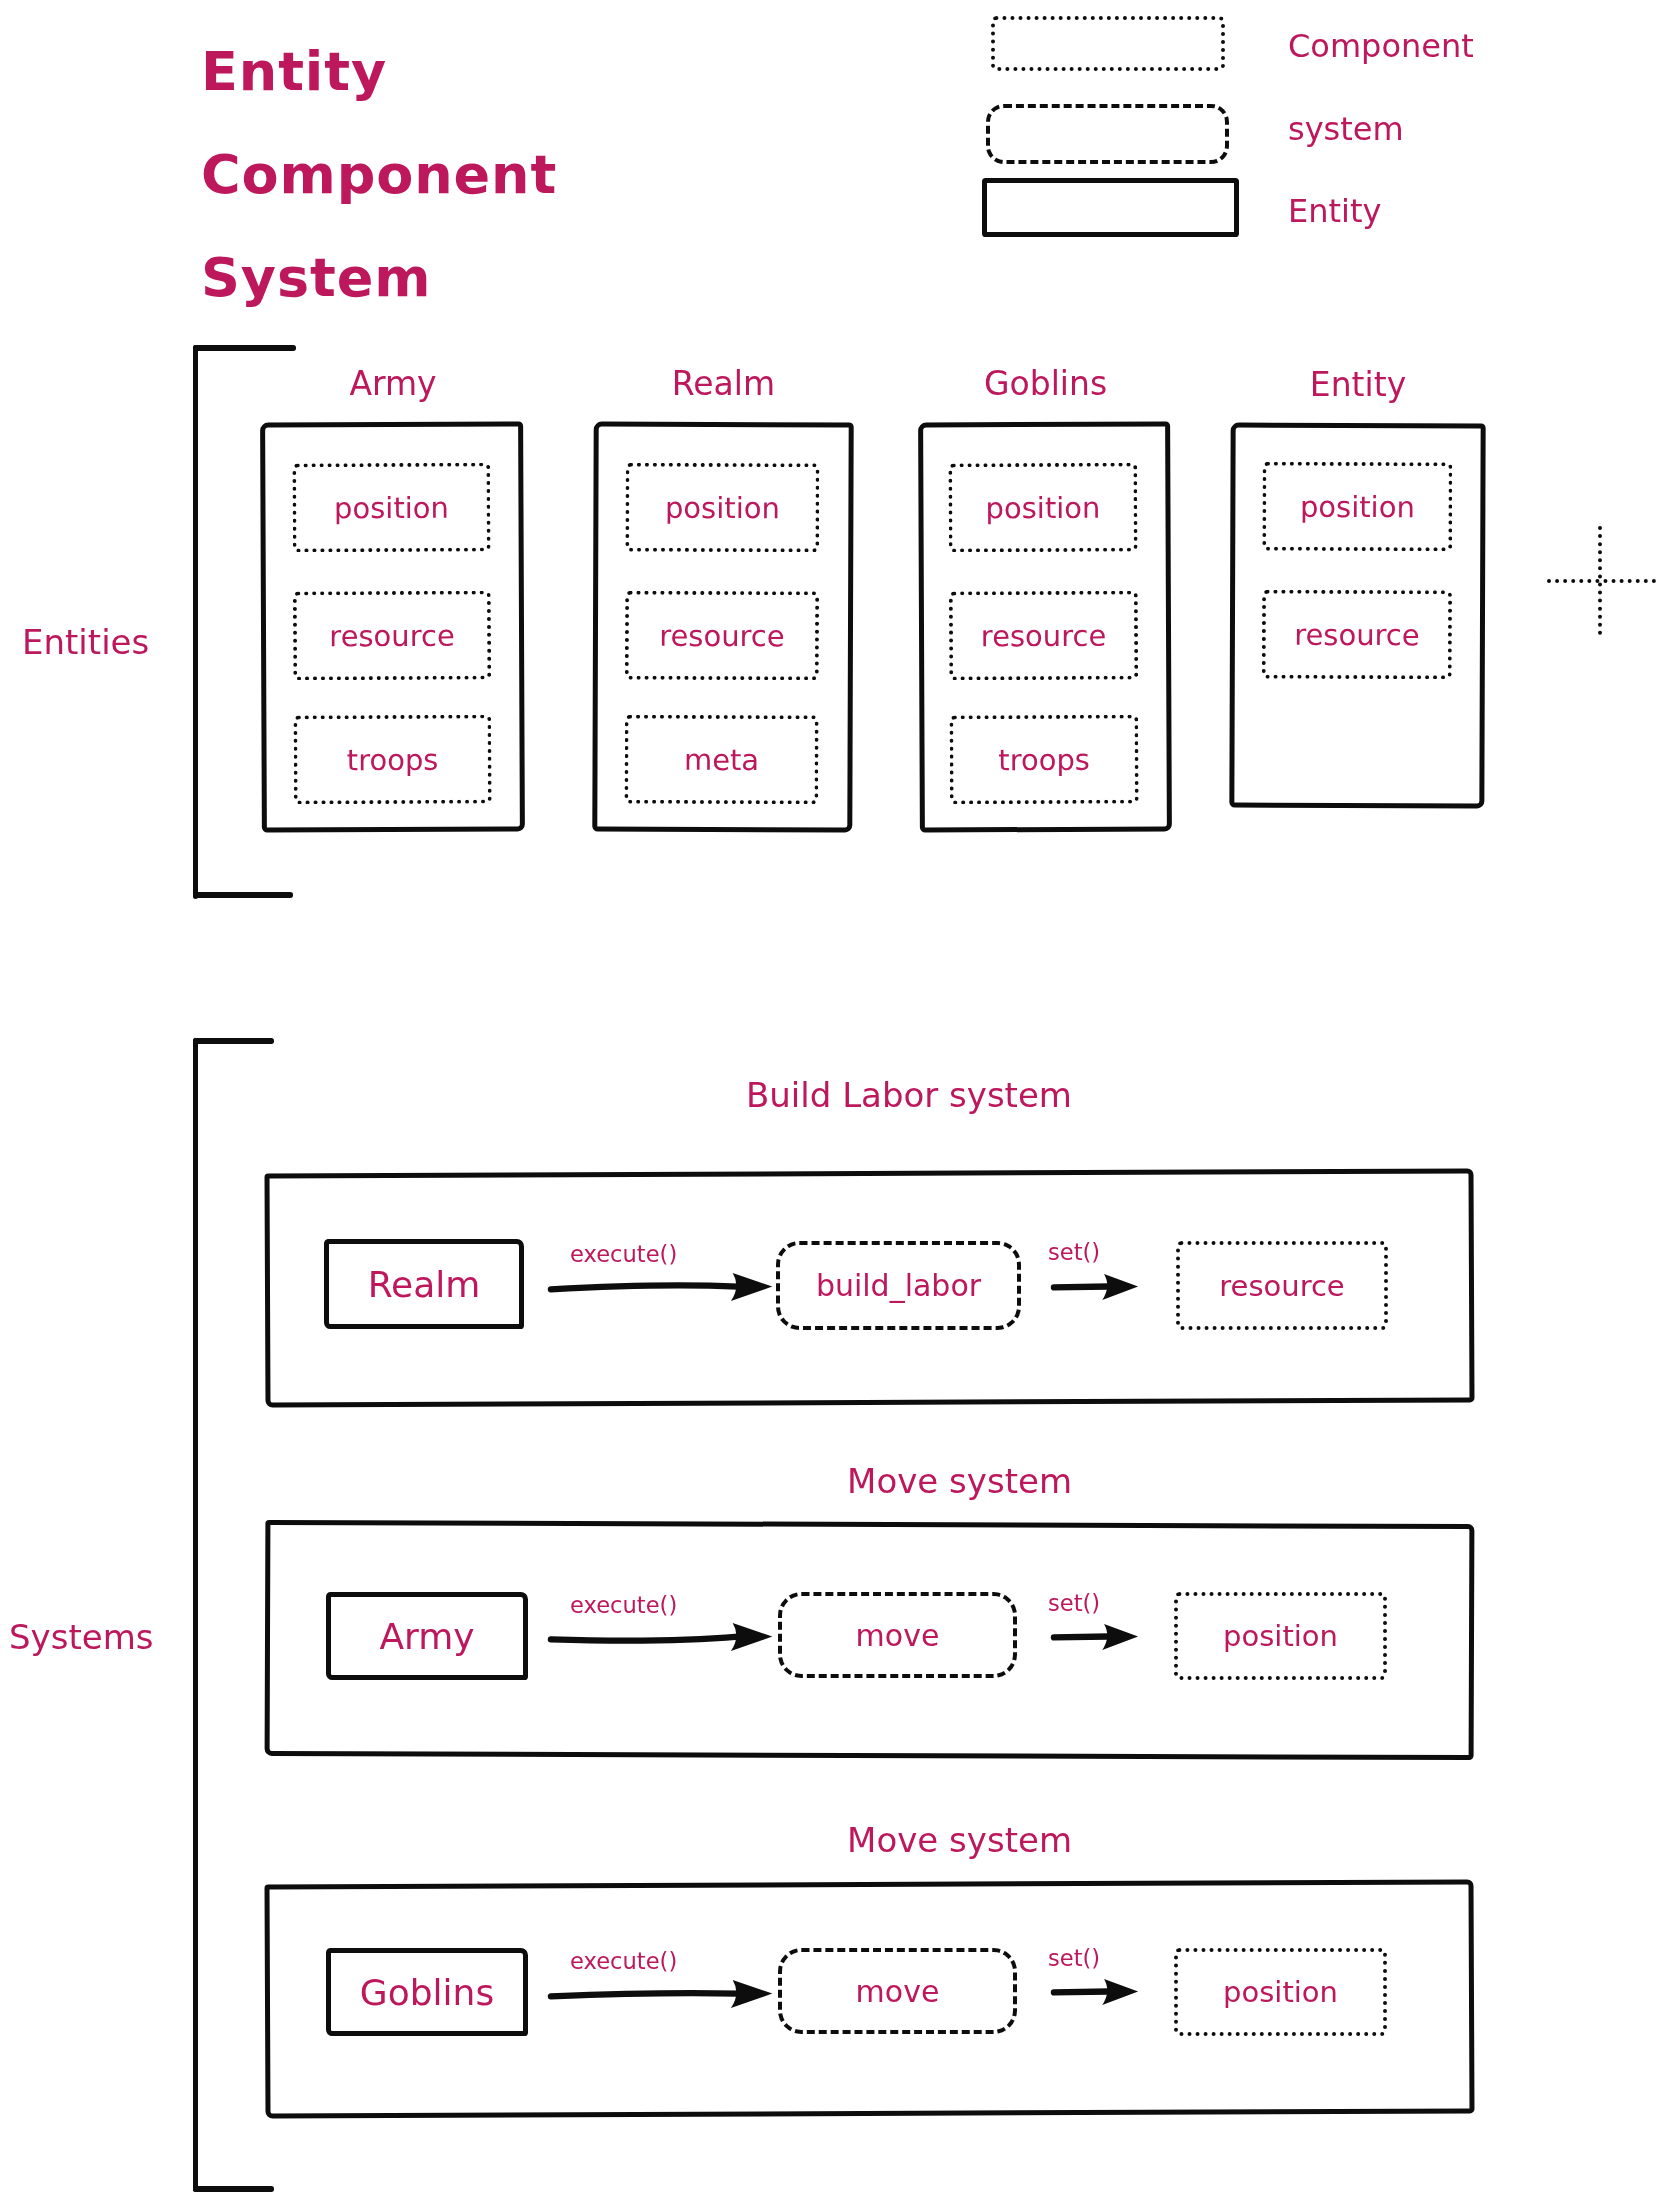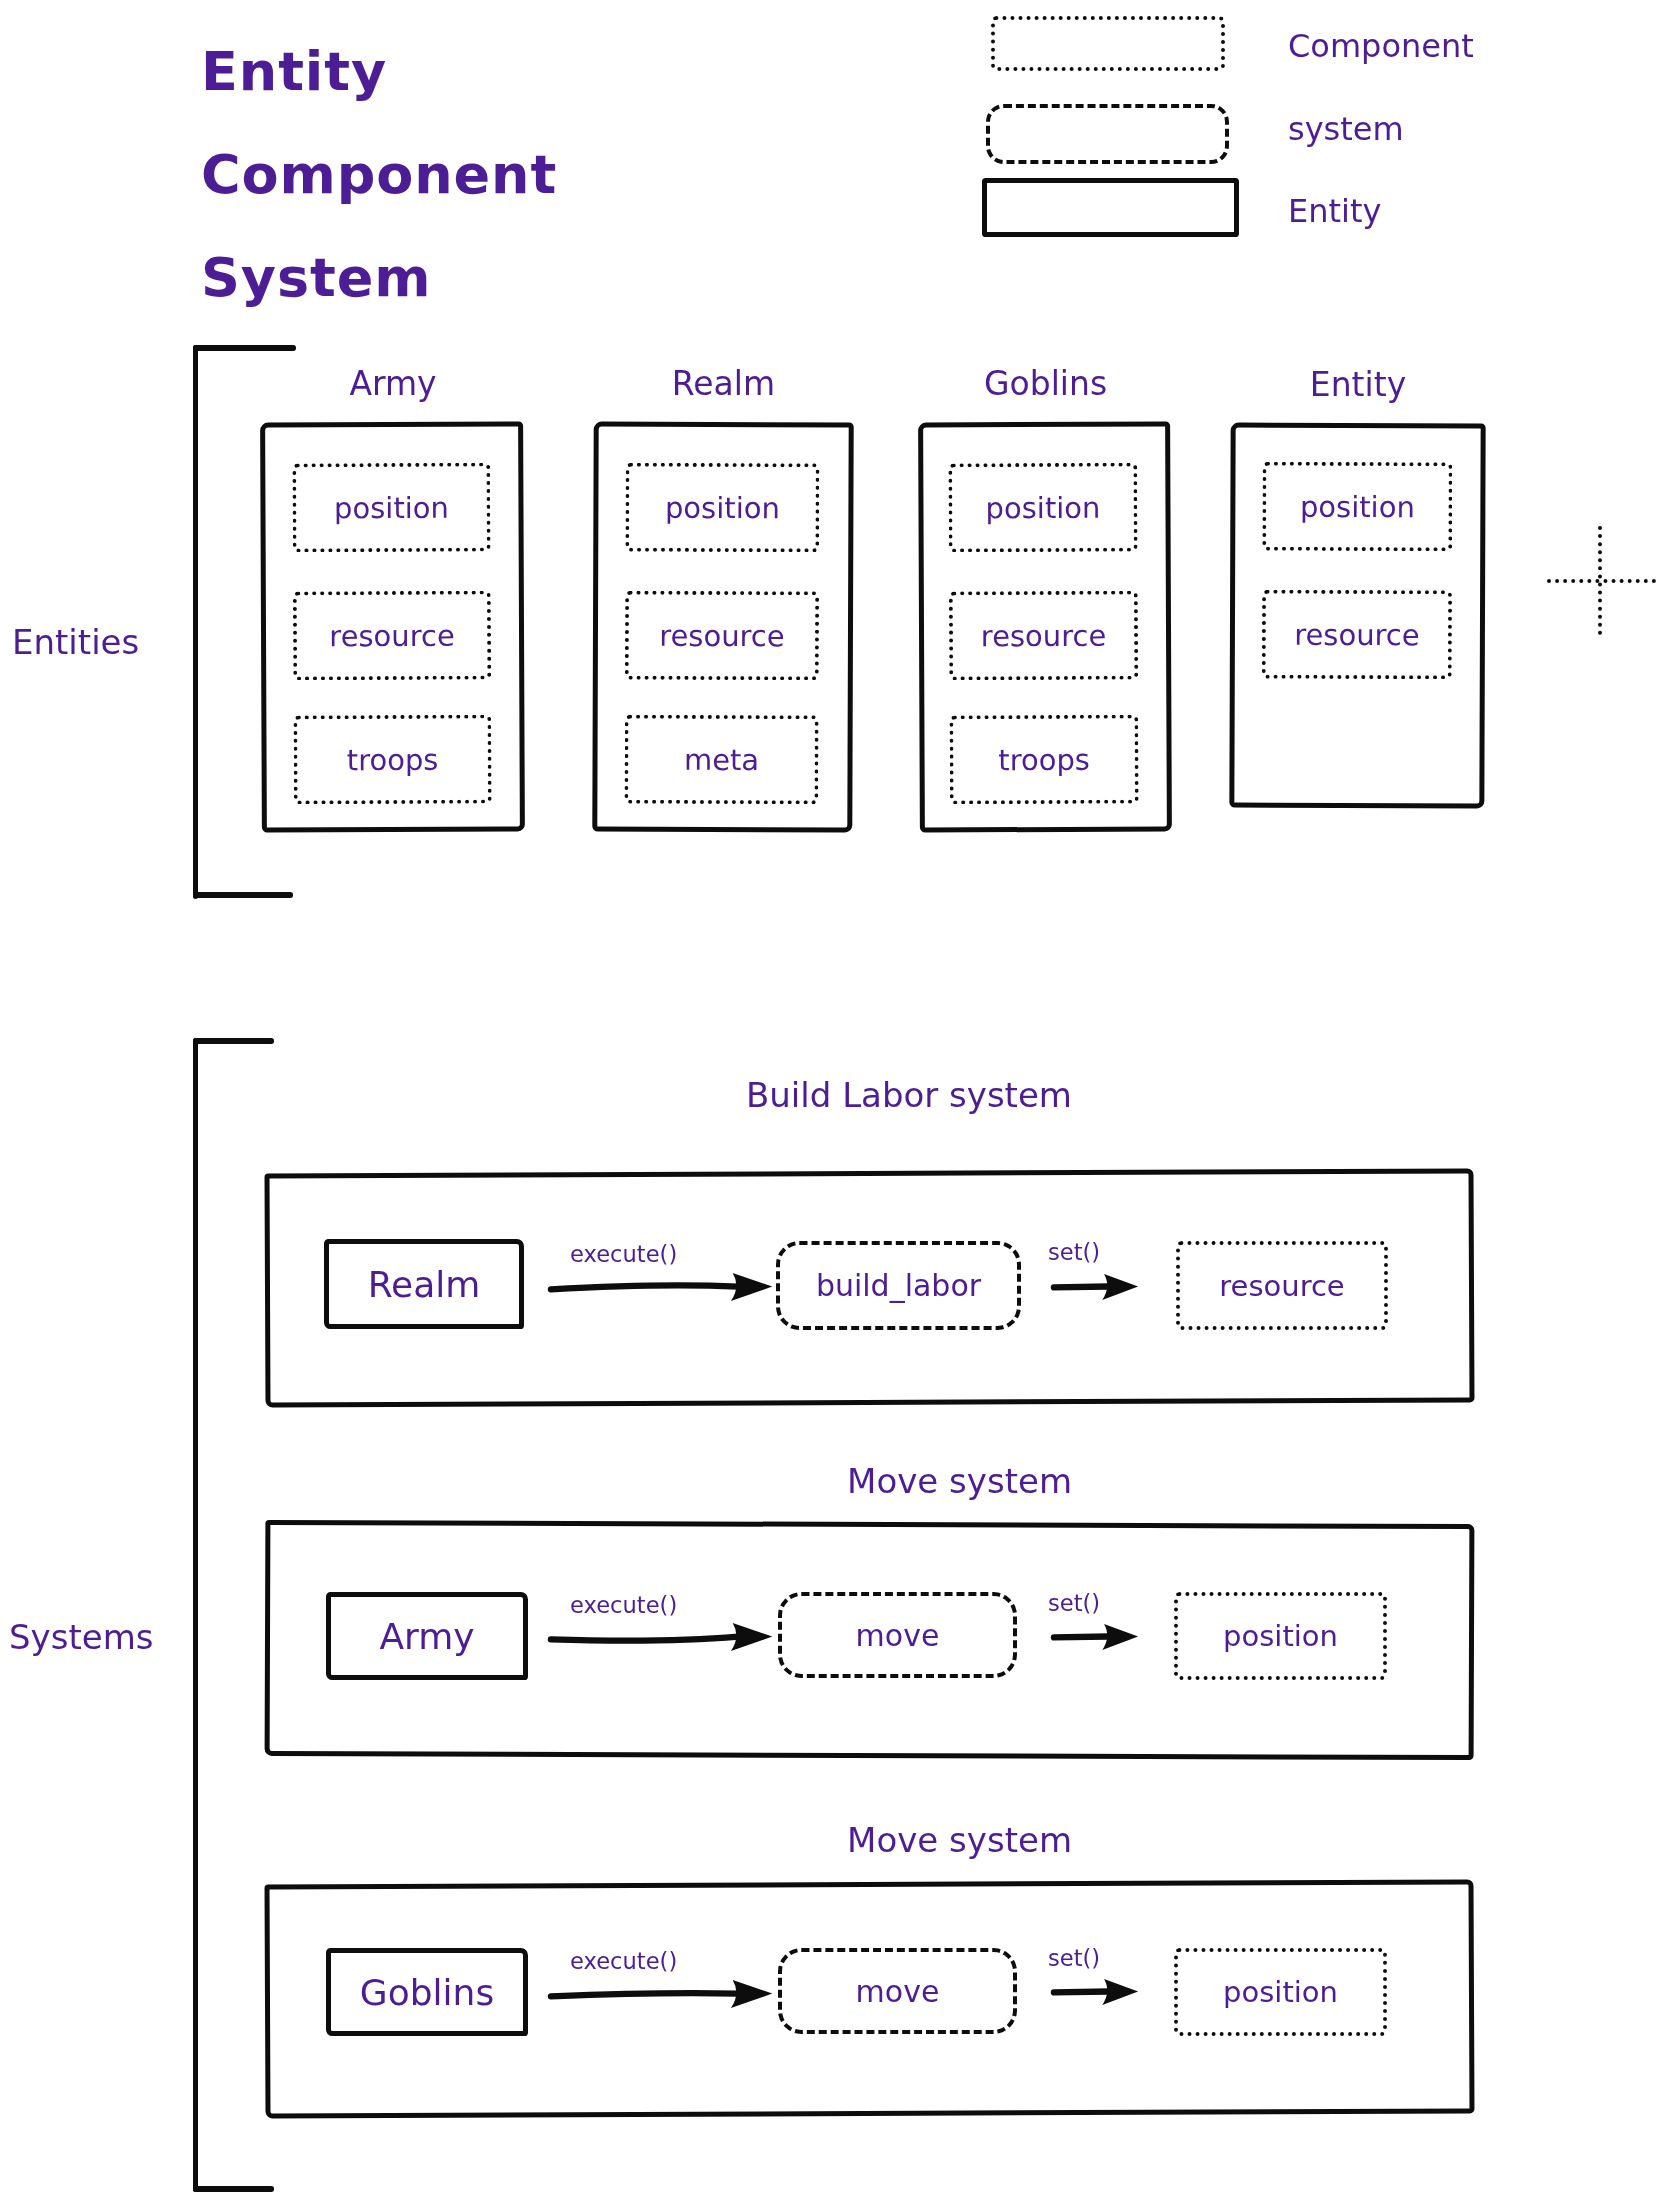--- a/index.html
+++ b/index.html
@@ -6,21 +6,21 @@
     margin: 0;
     padding: 0;
     background: #ffffff;
   }
   .canvas {
     position: relative;
     width: 1656px;
     height: 2211px;
     background: #ffffff;
     font-family: "DejaVu Sans", sans-serif;
-    color: #4c1d95;
+    color: #be185d;
     overflow: hidden;
   }
   .abs { position: absolute; }
 
   
   .big-title {
     left: 201px; top: 20px;
     font-size: 54px;
     font-weight: bold;
     line-height: 103px;
@@ -110,21 +110,21 @@
 
   <div class="abs box-dashed" style="left:986px; top:104px; width:235px; height:52px; border-radius:18px;"></div>
   <div class="abs legend-label" style="left:1288px; top:110px;">system</div>
 
   <div class="abs box-solid-thick" style="left:982px; top:178px; width:247px; height:49px; border-radius:3.6px;"></div>
   <div class="abs legend-label" style="left:1288px; top:192px;">Entity</div>
 
   <div class="abs bracket-part" style="left:193px; top:345px; width:5.4px; height:554px;"></div>
   <div class="abs bracket-part" style="left:193px; top:345px; width:103px; height:6.3px;"></div>
   <div class="abs bracket-part" style="left:193px; top:892px; width:100px; height:6.3px;"></div>
-  <div class="abs section-label" style="left:12px; top:622px;">Entities</div>
+  <div class="abs section-label" style="left:22px; top:622px;">Entities</div>
 
   <div class="abs card-title" style="left:261px; top:364px; width:264px;">Army</div>
   <div class="abs box-solid-thick tilt-a" style="left:261px; top:422px; width:253px; height:400px;">
     <div class="abs box-dotted comp-text" style="left:27px; top:36px; width:190px; height:81px;">position</div>
     <div class="abs box-dotted comp-text" style="left:27px; top:164px; width:190px; height:81px;">resource</div>
     <div class="abs box-dotted comp-text" style="left:27px; top:288px; width:190px; height:81px;">troops</div>
   </div>
 
   <div class="abs card-title" style="left:593px; top:364px; width:261px;">Realm</div>
   <div class="abs box-solid-thick tilt-b" style="left:593px; top:422px; width:250px; height:400px;">

